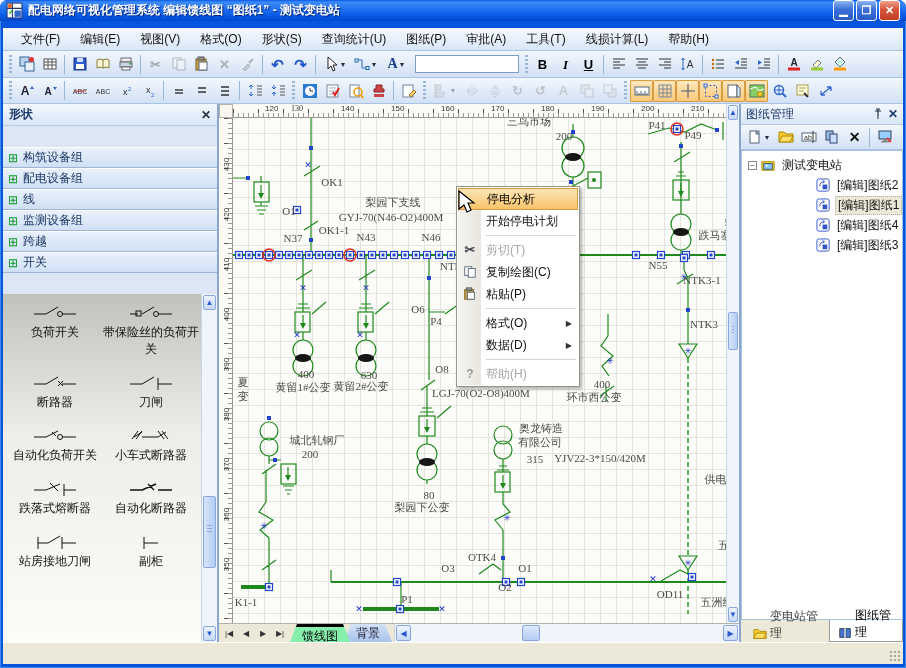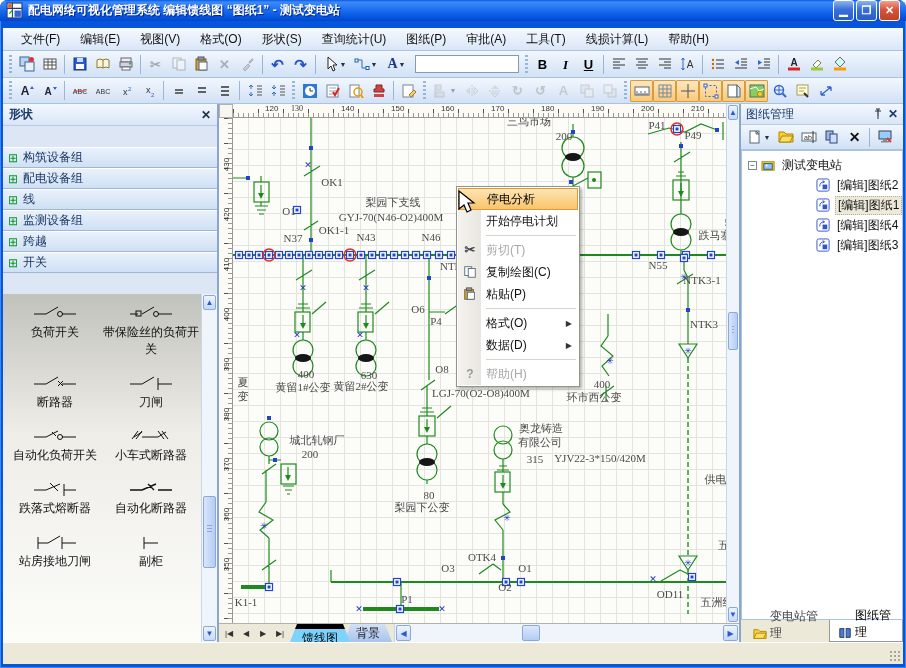--- a/index.html
+++ b/index.html
@@ -79,21 +79,21 @@
   .clabel{position:absolute;transform:translateX(-50%);font-family:"Liberation Serif",serif;
     font-size:11px;color:#4a4a4a;white-space:nowrap;line-height:12px;}
   
   .cvscroll{position:absolute;right:0;top:0;width:13px;bottom:19px;background:#f0f4fb;border-left:1px solid #c9d5e8;}
   
   .bstrip{position:absolute;left:0;right:0;bottom:0;height:19px;background:#ece9d8;display:flex;align-items:stretch;border-top:1px solid #b5b2a5;}
   .navbtns{display:flex;align-items:center;padding:0 2px;gap:1px;}
   .navbtn{width:16px;height:15px;display:flex;align-items:center;justify-content:center;font-size:8px;color:#333;}
   .ptab{font-size:12px;padding:1px 12px 2px;margin-right:-6px;position:relative;
     clip-path:polygon(7px 0,calc(100% - 7px) 0,100% 100%,0 100%);}
-  .ptab.active{background:#7dd3fc;border-top:5px solid #000000;z-index:2;color:#000;}
+  .ptab.active{background:#86efac;border-top:3px solid #000000;z-index:2;color:#000;}
   .ptab.inactive{background:linear-gradient(180deg,#d3e1f6,#a8c4ec);z-index:1;color:#223;}
   .hscroll{flex:1;position:relative;background:#f0f4fb;border-left:1px solid #c9d5e8;margin-left:8px;}
   .hs-btn{position:absolute;top:1px;bottom:1px;width:15px;border:1px solid #89a8e0;border-radius:2px;
     background:linear-gradient(180deg,#eef4fe,#c6d9f7);color:#2a5ad0;font-size:8px;display:flex;align-items:center;justify-content:center;}
   .hs-thumb{position:absolute;top:1px;bottom:1px;left:127px;width:18px;border:1px solid #89a8e0;border-radius:2px;
     background:linear-gradient(180deg,#dce8fc,#b4ccf4);}
   
   .rpanel{width:164px;flex:0 0 auto;display:flex;flex-direction:column;border-left:2px solid #8aa6cc;background:#ece9d8;}
   .rhead{height:21px;display:flex;align-items:center;padding:0 5px;gap:4px;
     background:linear-gradient(180deg,#f4f8fe,#d9e6f7);border-bottom:1px solid #b7cbe4;font-size:12px;color:#1c3a6b;}

